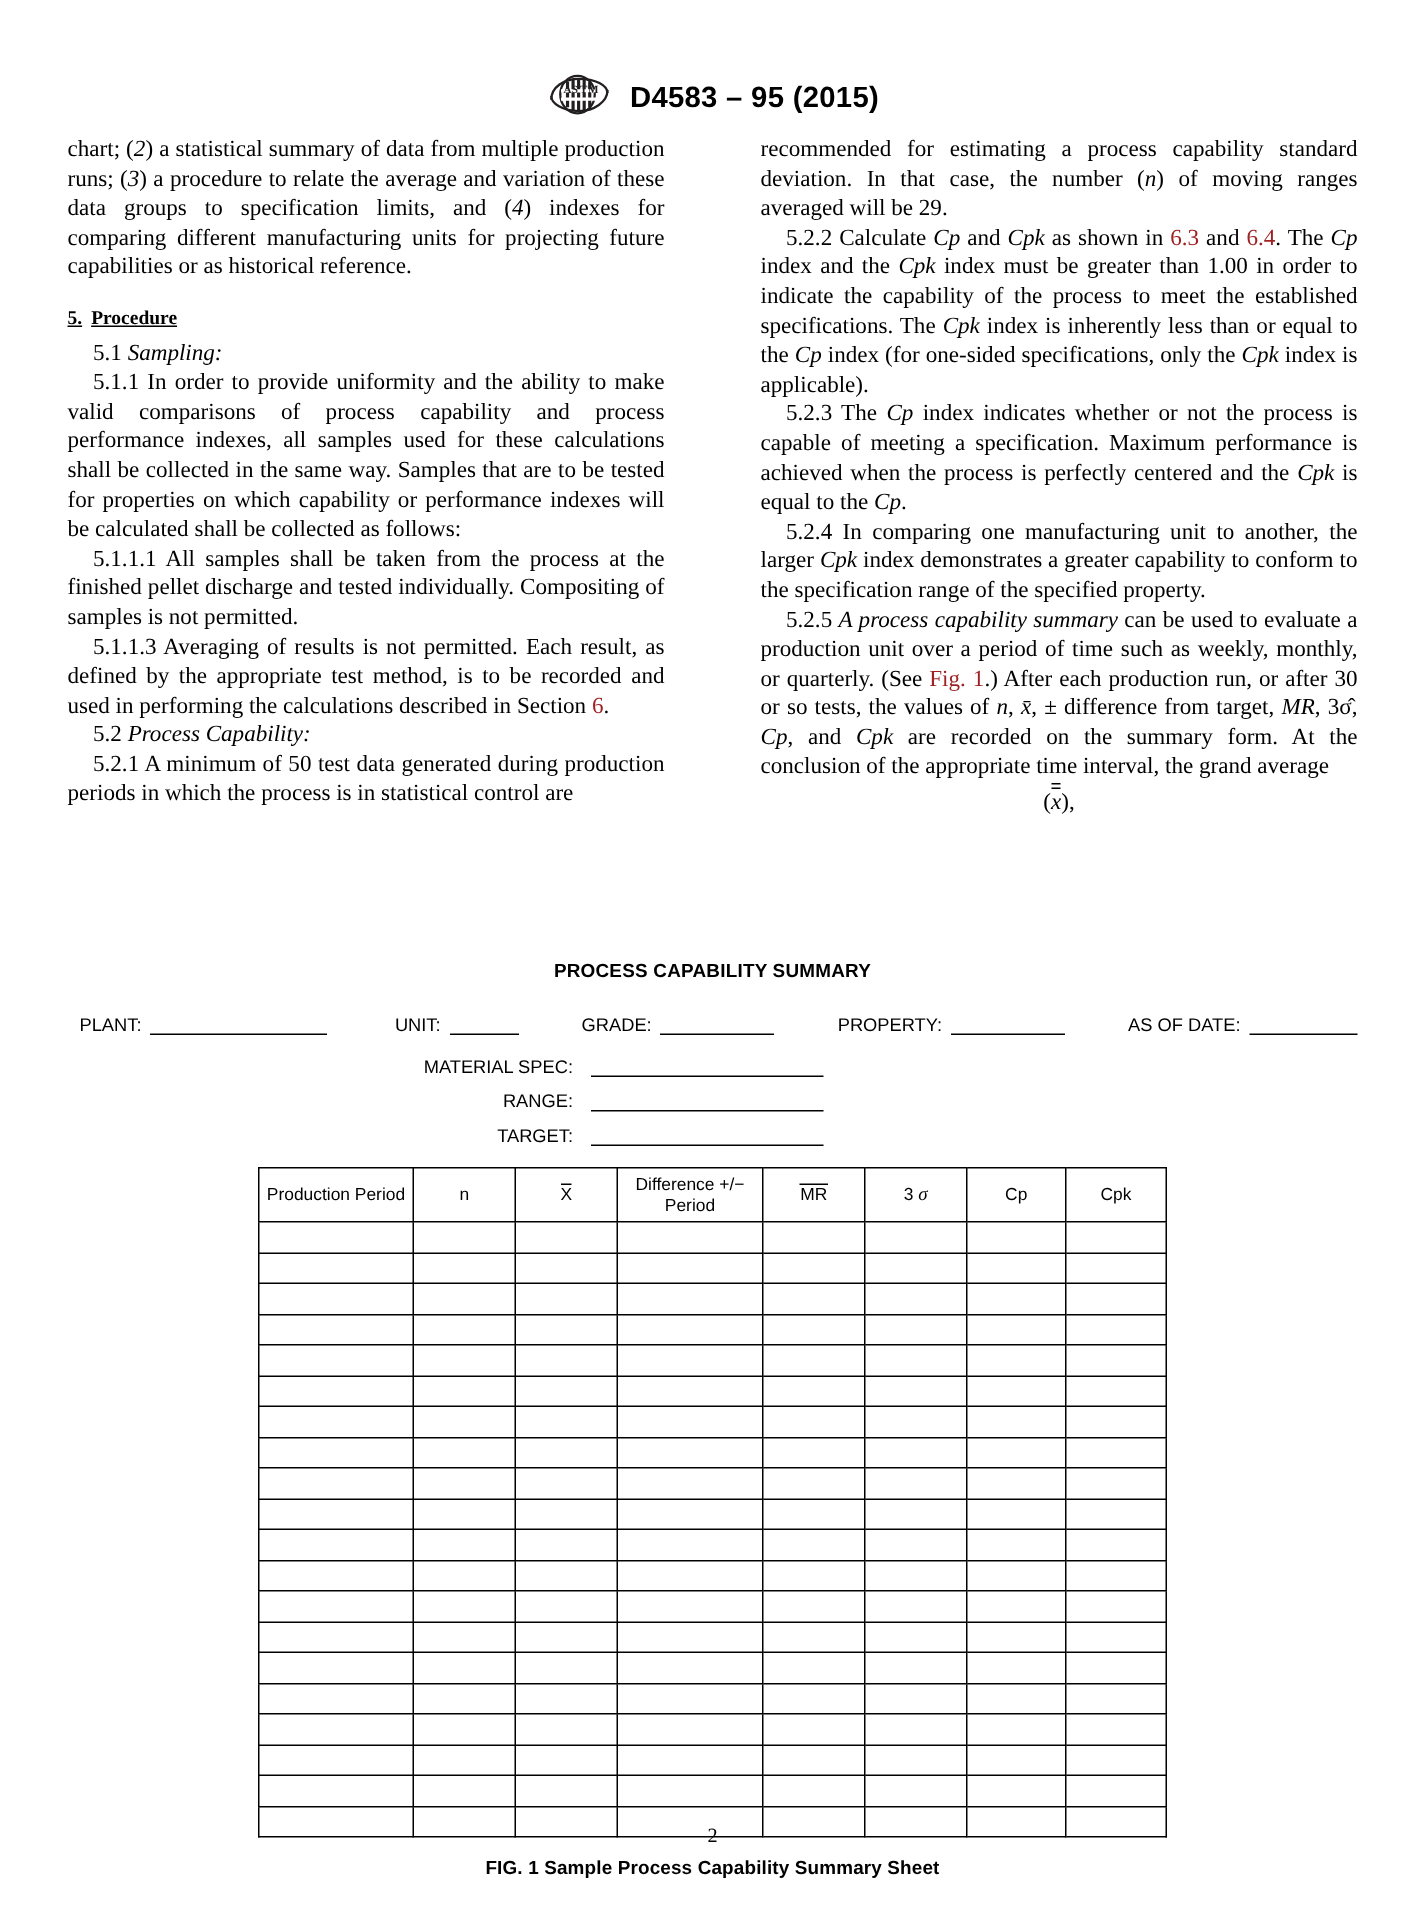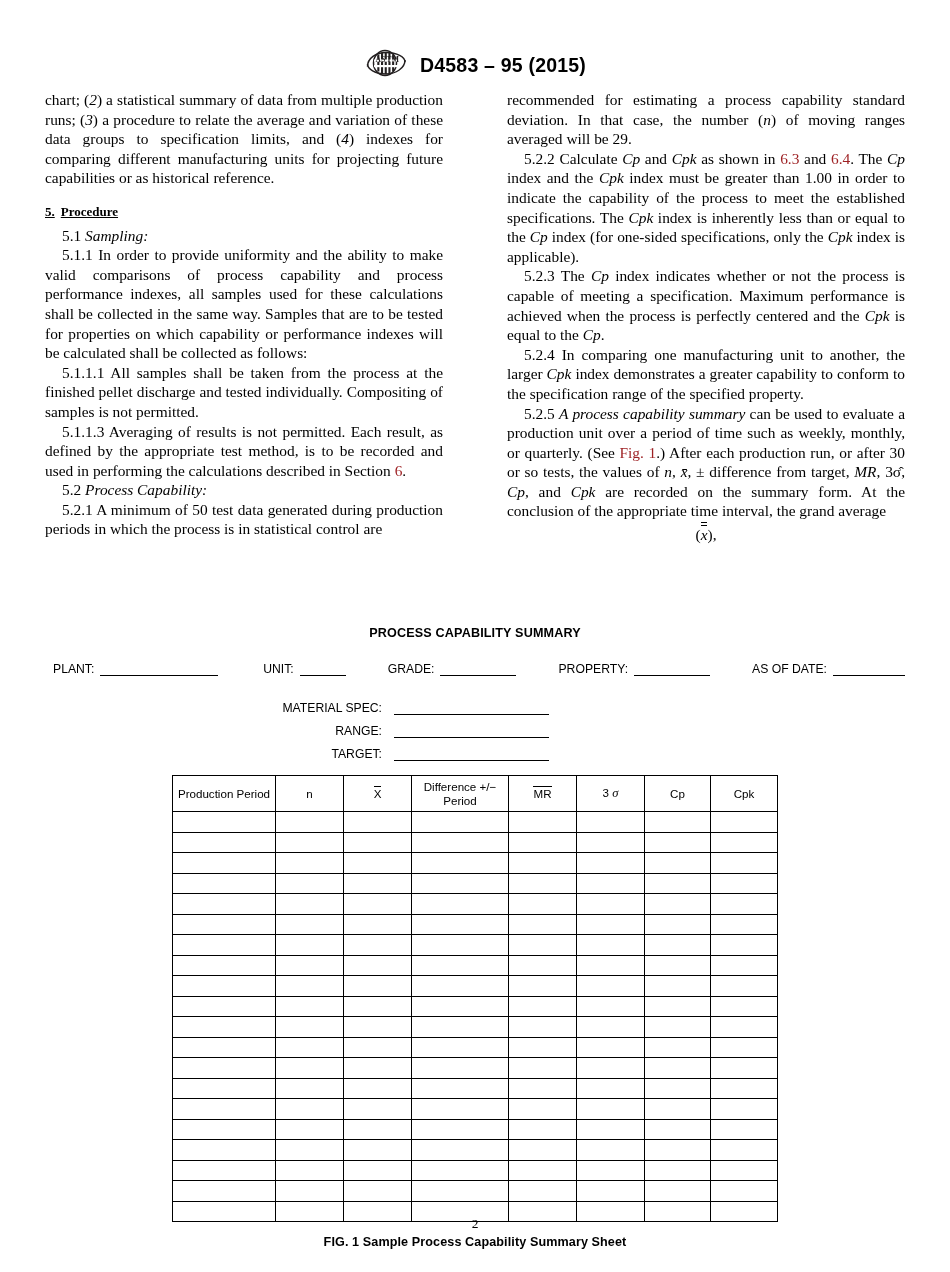--- a/index.html
+++ b/index.html
@@ -88,41 +88,41 @@
     right: 1px;
     height: 1px;
     background: #000;
   }
   .dbar::before { top: -3px; }
   .dbar::after  { top: 0px; }
 
   
   .figure {
     position: absolute;
-    top: 626px;
+    top: 640px;
     left: 45px;
     width: 860px;
   }
   .fig-title {
     font-family: "Liberation Sans", sans-serif;
     font-weight: bold;
     font-size: 12.6px;
     text-align: center;
     letter-spacing: 0.15px;
     margin: 0 0 22px 0;
   }
 
   .form-row-top {
     display: flex;
     justify-content: flex-end;
     align-items: flex-end;
     gap: 13px;
     font-family: "Liberation Sans", sans-serif;
     font-size: 12.2px;
-    margin: 0 0 25px 0;
+    margin: 0 0 14px 0;
     padding-left: 8px;
   }
   .fld { display: inline-flex; align-items: flex-end; white-space: nowrap; }
   .fld .lbl { margin-right: 6px; }
   .fld .rule {
     display: inline-block;
     border-bottom: 1.1px solid #000;
     height: 11px;
   }
   .gap-a { width: 26px; }

